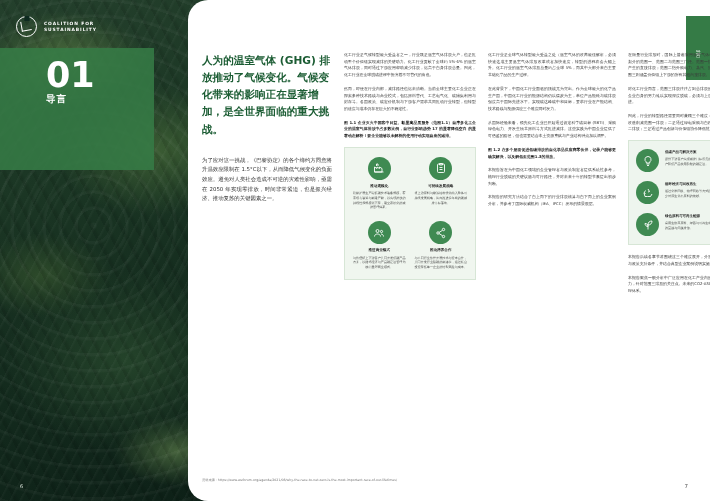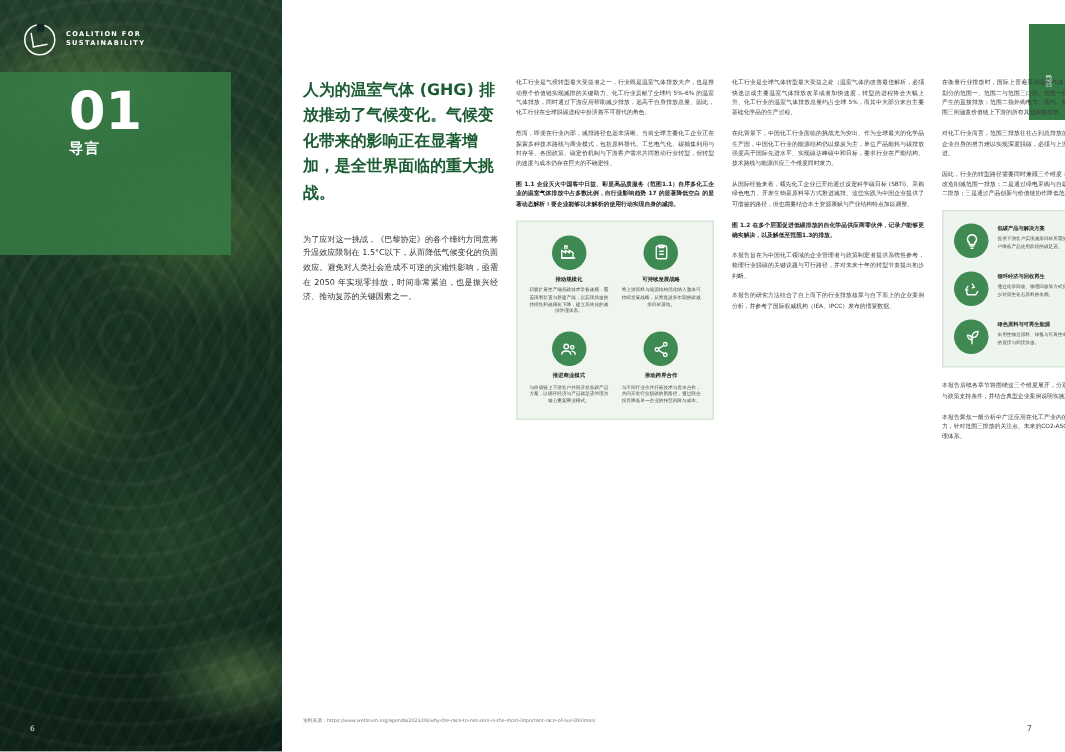--- a/index.html
+++ b/index.html
@@ -21,20 +21,21 @@
     background: #ffffff;
   }
 
   
   .left-panel {
     position: absolute;
     left: 0; top: 0;
     width: 188px; height: 501px;
     overflow: hidden;
     background: #0e2a20;
+    padding-left: 20px;
   }
   .left-photo {
     position: absolute;
     inset: 0;
     background:
       radial-gradient(ellipse 120px 70px at 30% 12%, #4a6b3c 0%, rgba(74,107,60,0) 70%),
       radial-gradient(ellipse 140px 90px at 75% 30%, #3b5c33 0%, rgba(59,92,51,0) 72%),
       radial-gradient(ellipse 100px 60px at 20% 55%, #2d4a2a 0%, rgba(45,74,42,0) 70%),
       radial-gradient(ellipse 160px 120px at 60% 72%, #24432a 0%, rgba(36,67,42,0) 75%),
       radial-gradient(ellipse 90px 50px at 85% 90%, #43603a 0%, rgba(67,96,58,0) 70%),
@@ -122,20 +123,21 @@
     color: #dfe8df;
     z-index: 5;
   }
 
   
   .right-page {
     position: absolute;
     left: 188px; top: 0;
     width: 522px; height: 501px;
     background: #ffffff;
+    border-radius: 20px;
   }
   .right-tab {
     position: absolute;
     right: 0; top: 16px;
     width: 24px; height: 64px;
     background: #357b46;
     display: flex;
     align-items: center;
     justify-content: center;
   }

